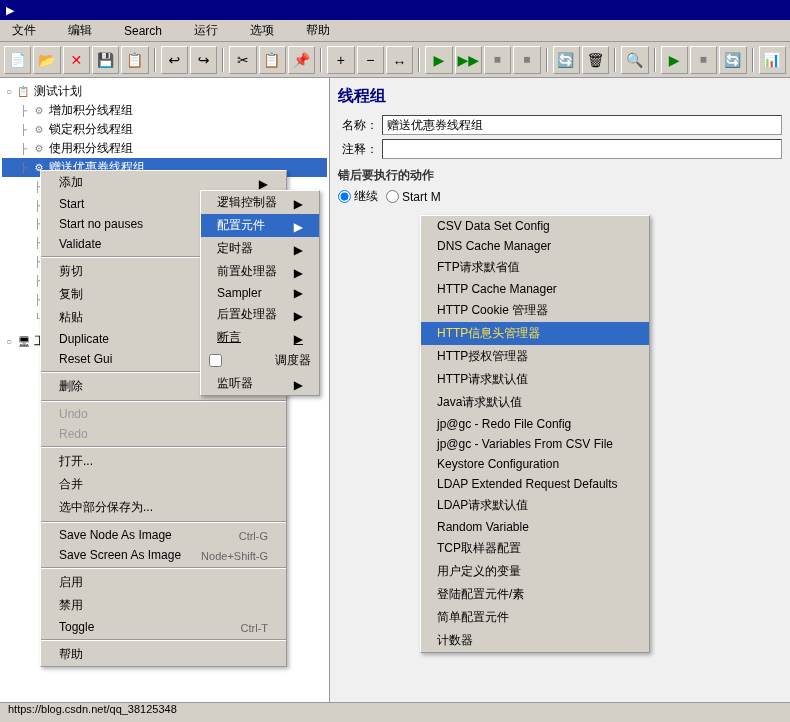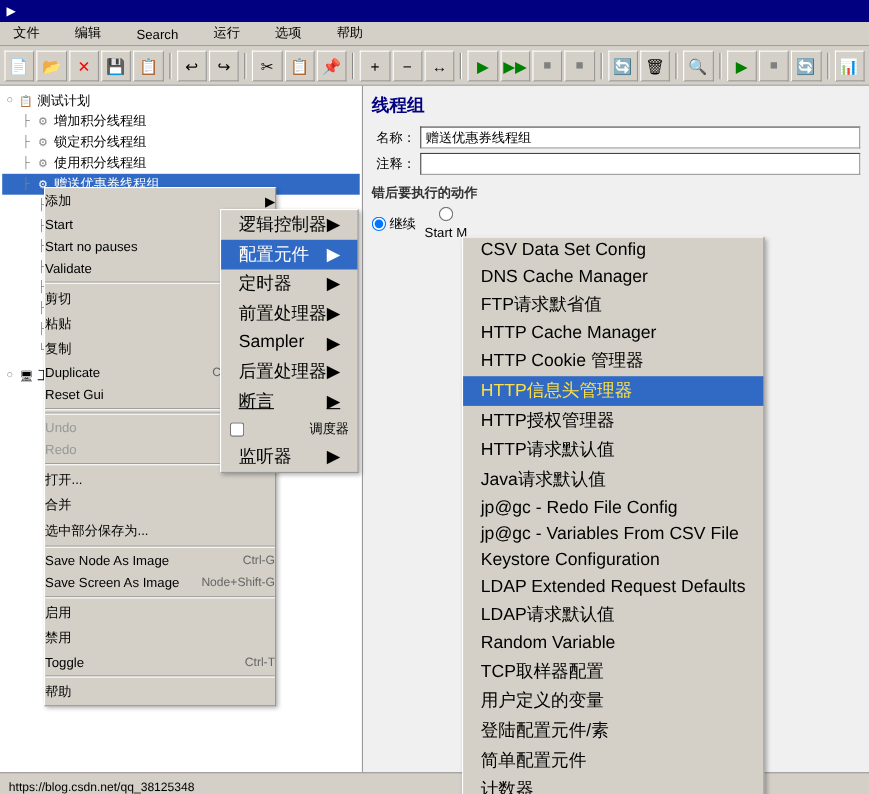--- a/index.html
+++ b/index.html
@@ -131,24 +131,24 @@
       top: 170px;
       background: #d4d0c8;
       border: 1px solid #999;
       border-top-color: #fff;
       border-left-color: #fff;
       box-shadow: 2px 2px 4px rgba(0,0,0,0.3);
       z-index: 100;
       min-width: 200px;
     }
     .ctx-item {
-      padding: 3px 0;
+      padding: 3px 18px;
       cursor: pointer;
       display: flex;
-      align-items: center;
+      align-items: flex-end;
       justify-content: space-between;
       font-size: 12px;
     }
     .ctx-item.disabled { color: #999; cursor: default; }
     .ctx-separator { border-top: 1px solid #999; border-bottom: 1px solid #fff; margin: 2px 0; }
     .ctx-shortcut { color: #666; font-size: 11px; margin-left: 20px; }
     .ctx-arrow { margin-left: 8px; }
     
     #submenu-add {
       position: absolute;
@@ -171,34 +171,35 @@
       border: 1px solid #999;
       border-top-color: #fff;
       border-left-color: #fff;
       box-shadow: 2px 2px 4px rgba(0,0,0,0.3);
       z-index: 102;
       min-width: 230px;
     }
     .submenu-item {
       padding: 3px 16px;
       cursor: pointer;
-      font-size: 16px;
+      font-size: 12px;
       white-space: nowrap;
+      align-items: flex-end;
     }
     .submenu-item.active { background: #316ac5; color: #fde047; }
     
     #status-bar {
       position: absolute;
       bottom: 0;
       width: 100%;
       height: 20px;
       background: #d4d0c8;
       border-top: 1px solid #999;
       display: flex;
-      align-items: flex-end;
+      align-items: flex-start;
       padding: 0 8px;
       font-size: 11px;
     }
     
     .after-action-row {
       display: flex;
       align-items: center;
       gap: 8px;
       margin-top: 4px;
     }
@@ -354,21 +355,21 @@
     <div class="form-row">
       <span class="form-label">注释：</span>
       <input class="form-input" type="text" style="width: 300px;">
     </div>
     <div style="margin-top:8px; font-weight:bold; font-size:12px; color:#333;">错后要执行的动作</div>
     <div class="after-action-row" style="margin-top:4px;">
       <label style="display:flex;align-items:center;gap:3px;">
         <input type="radio" name="afteraction" checked="" style="">
         <span>继续</span>
       </label>
-      <label style="display:flex;align-items:center;gap:3px;flex-direction:column;">
+      <label style="display:flex;align-items:center;gap:3px;">
         <input type="radio" name="afteraction" style="">
         <span>Start M</span>
       </label>
     </div>
   </div>
 </div>
 
 <div id="context-menu">
   <div class="ctx-item">
     <span>添加</span>
@@ -382,35 +383,39 @@
   </div>
   <div class="ctx-item">
     <span>Validate</span>
   </div>
   <div class="ctx-separator"></div>
   <div class="ctx-item">
     <span>剪切</span>
     <span class="ctx-shortcut">Ctrl-X</span>
   </div>
   <div class="ctx-item">
+    <span>复制</span>
+    <span class="ctx-shortcut">Ctrl-C</span>
+  </div>
+  <div class="ctx-item">
     <span>粘贴</span>
     <span class="ctx-shortcut">Ctrl-V</span>
   </div>
   <div class="ctx-item">
-    <span>复制</span>
-    <span class="ctx-shortcut">Ctrl-C</span>
-  </div>
-  <div class="ctx-item">
     <span>Duplicate</span>
     <span class="ctx-shortcut">Ctrl+Shift-C</span>
   </div>
   <div class="ctx-item">
     <span>Reset Gui</span>
   </div>
   <div class="ctx-separator"></div>
+  <div class="ctx-item">
+    <span>删除</span>
+    <span class="ctx-shortcut">Delete</span>
+  </div>
   <div class="ctx-separator"></div>
   <div class="ctx-item disabled">
     <span>Undo</span>
   </div>
   <div class="ctx-item disabled">
     <span>Redo</span>
   </div>
   <div class="ctx-separator"></div>
   <div class="ctx-item">
     <span>打开...</span>

